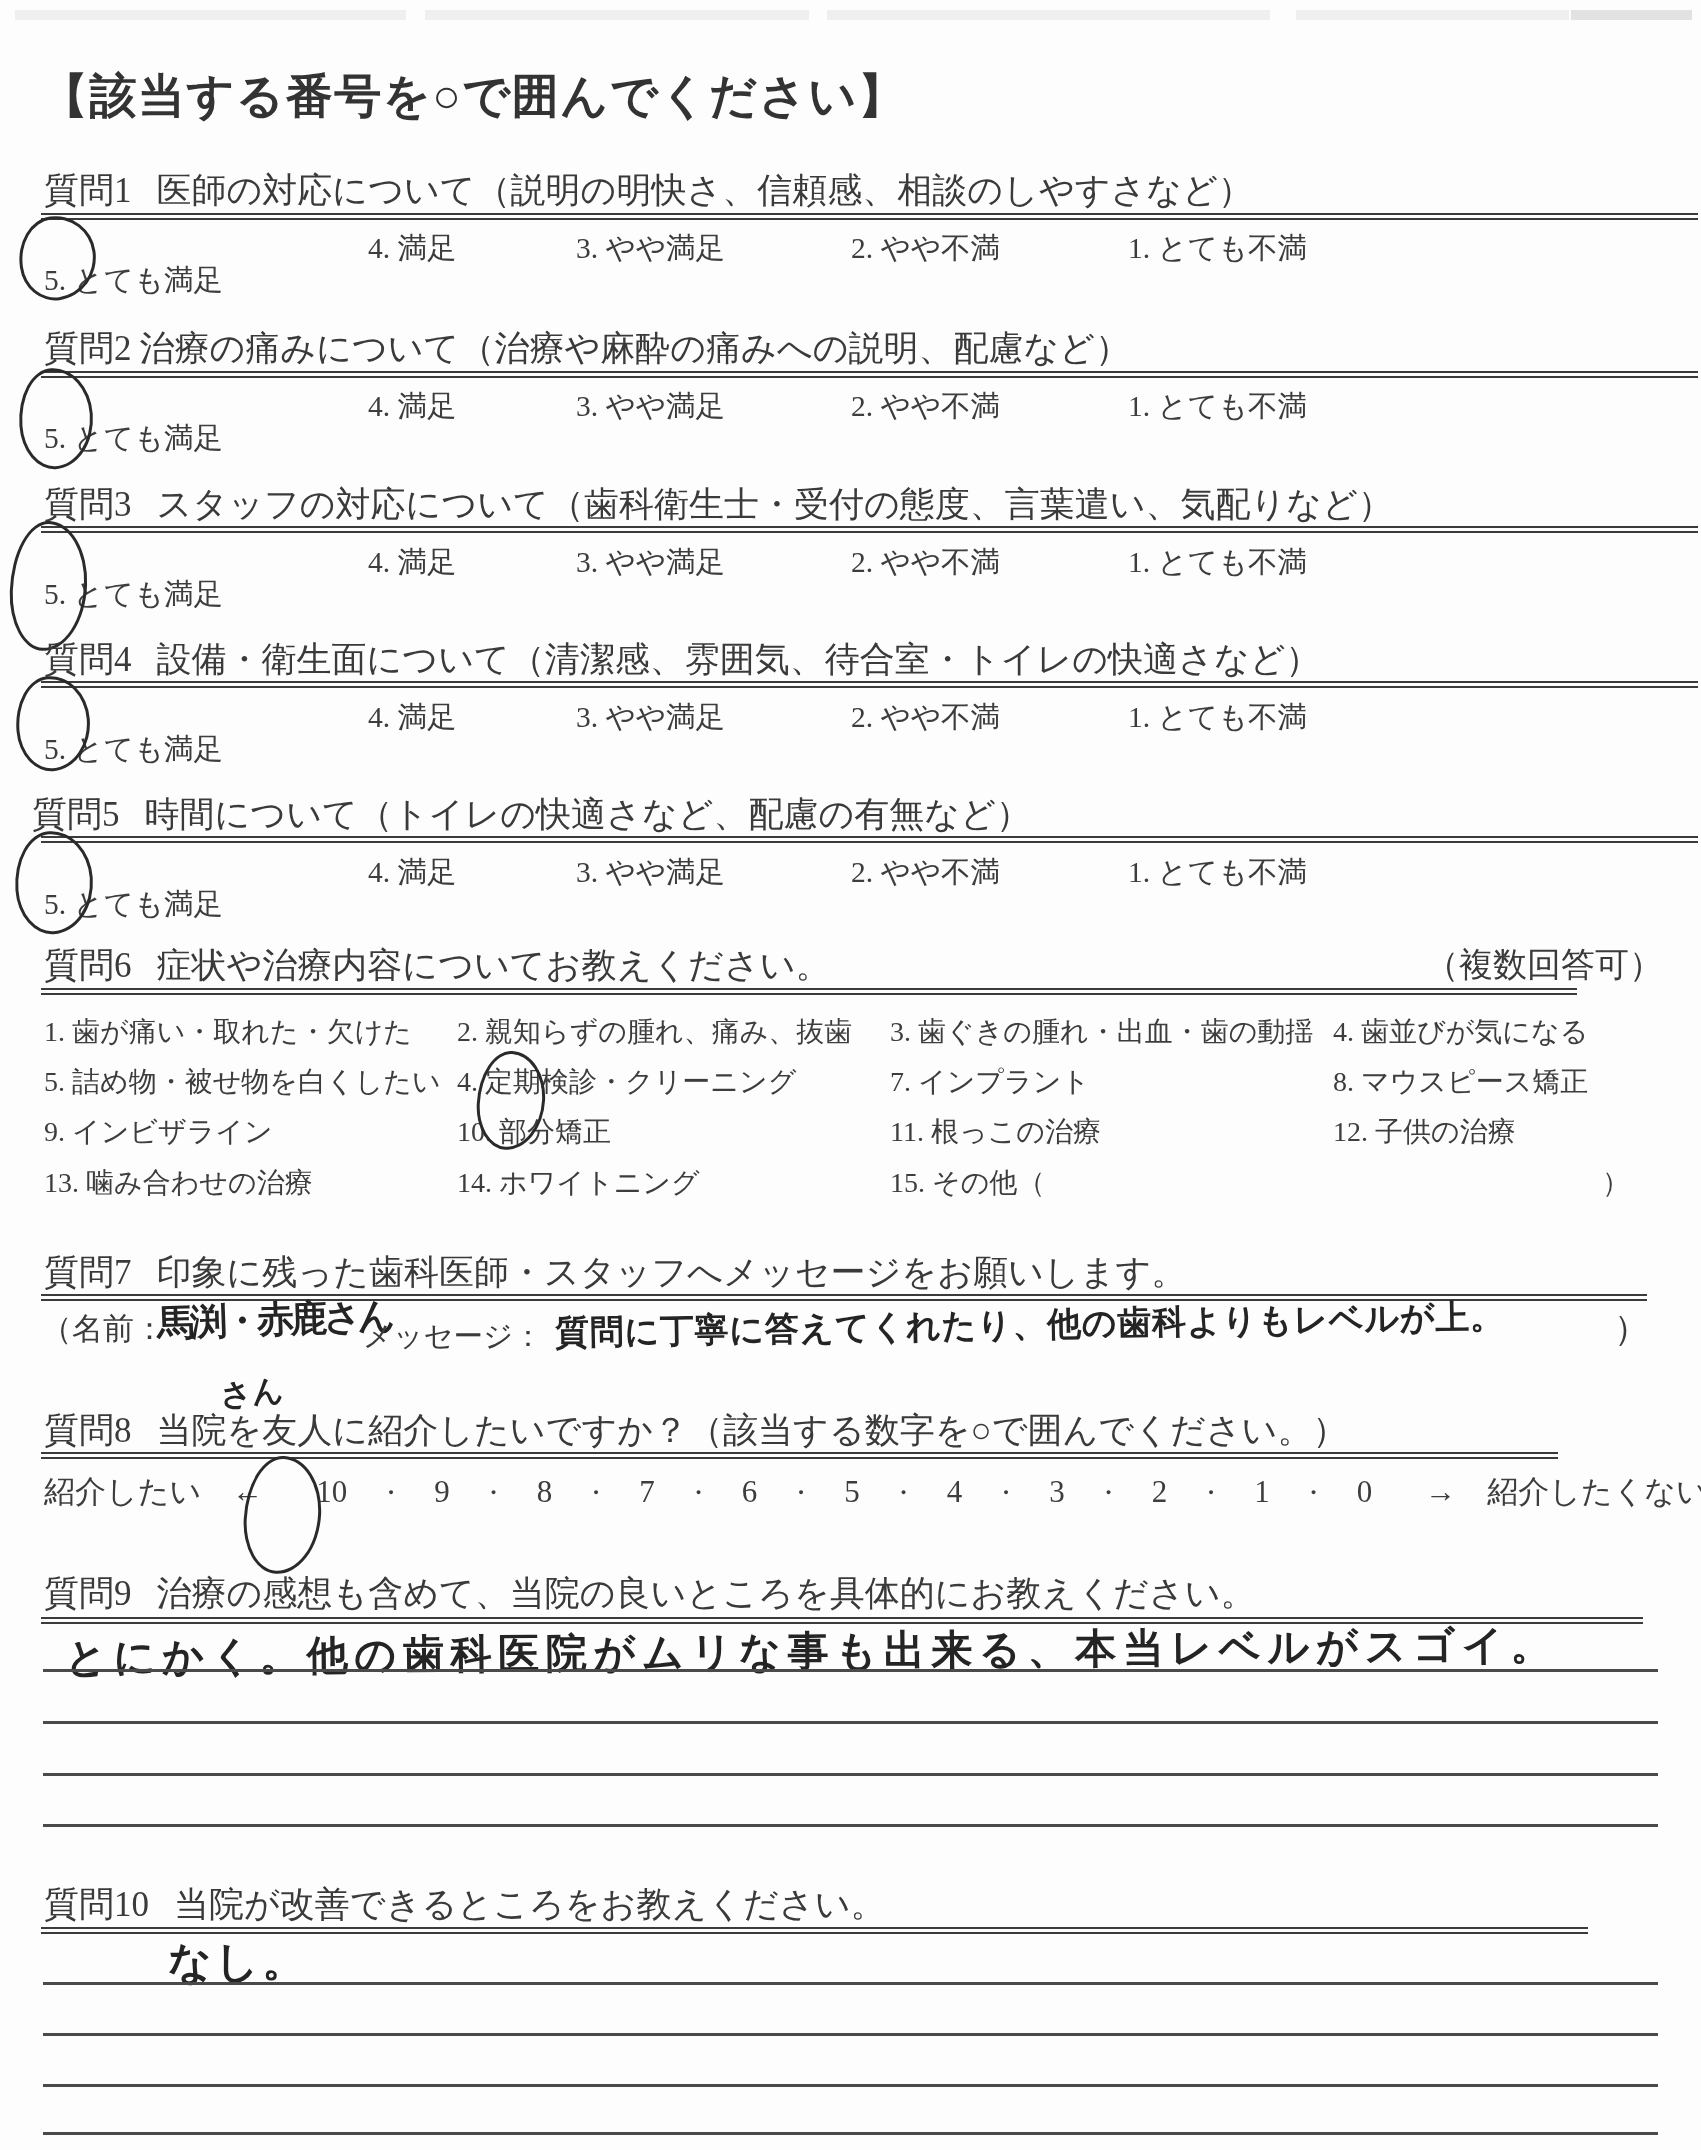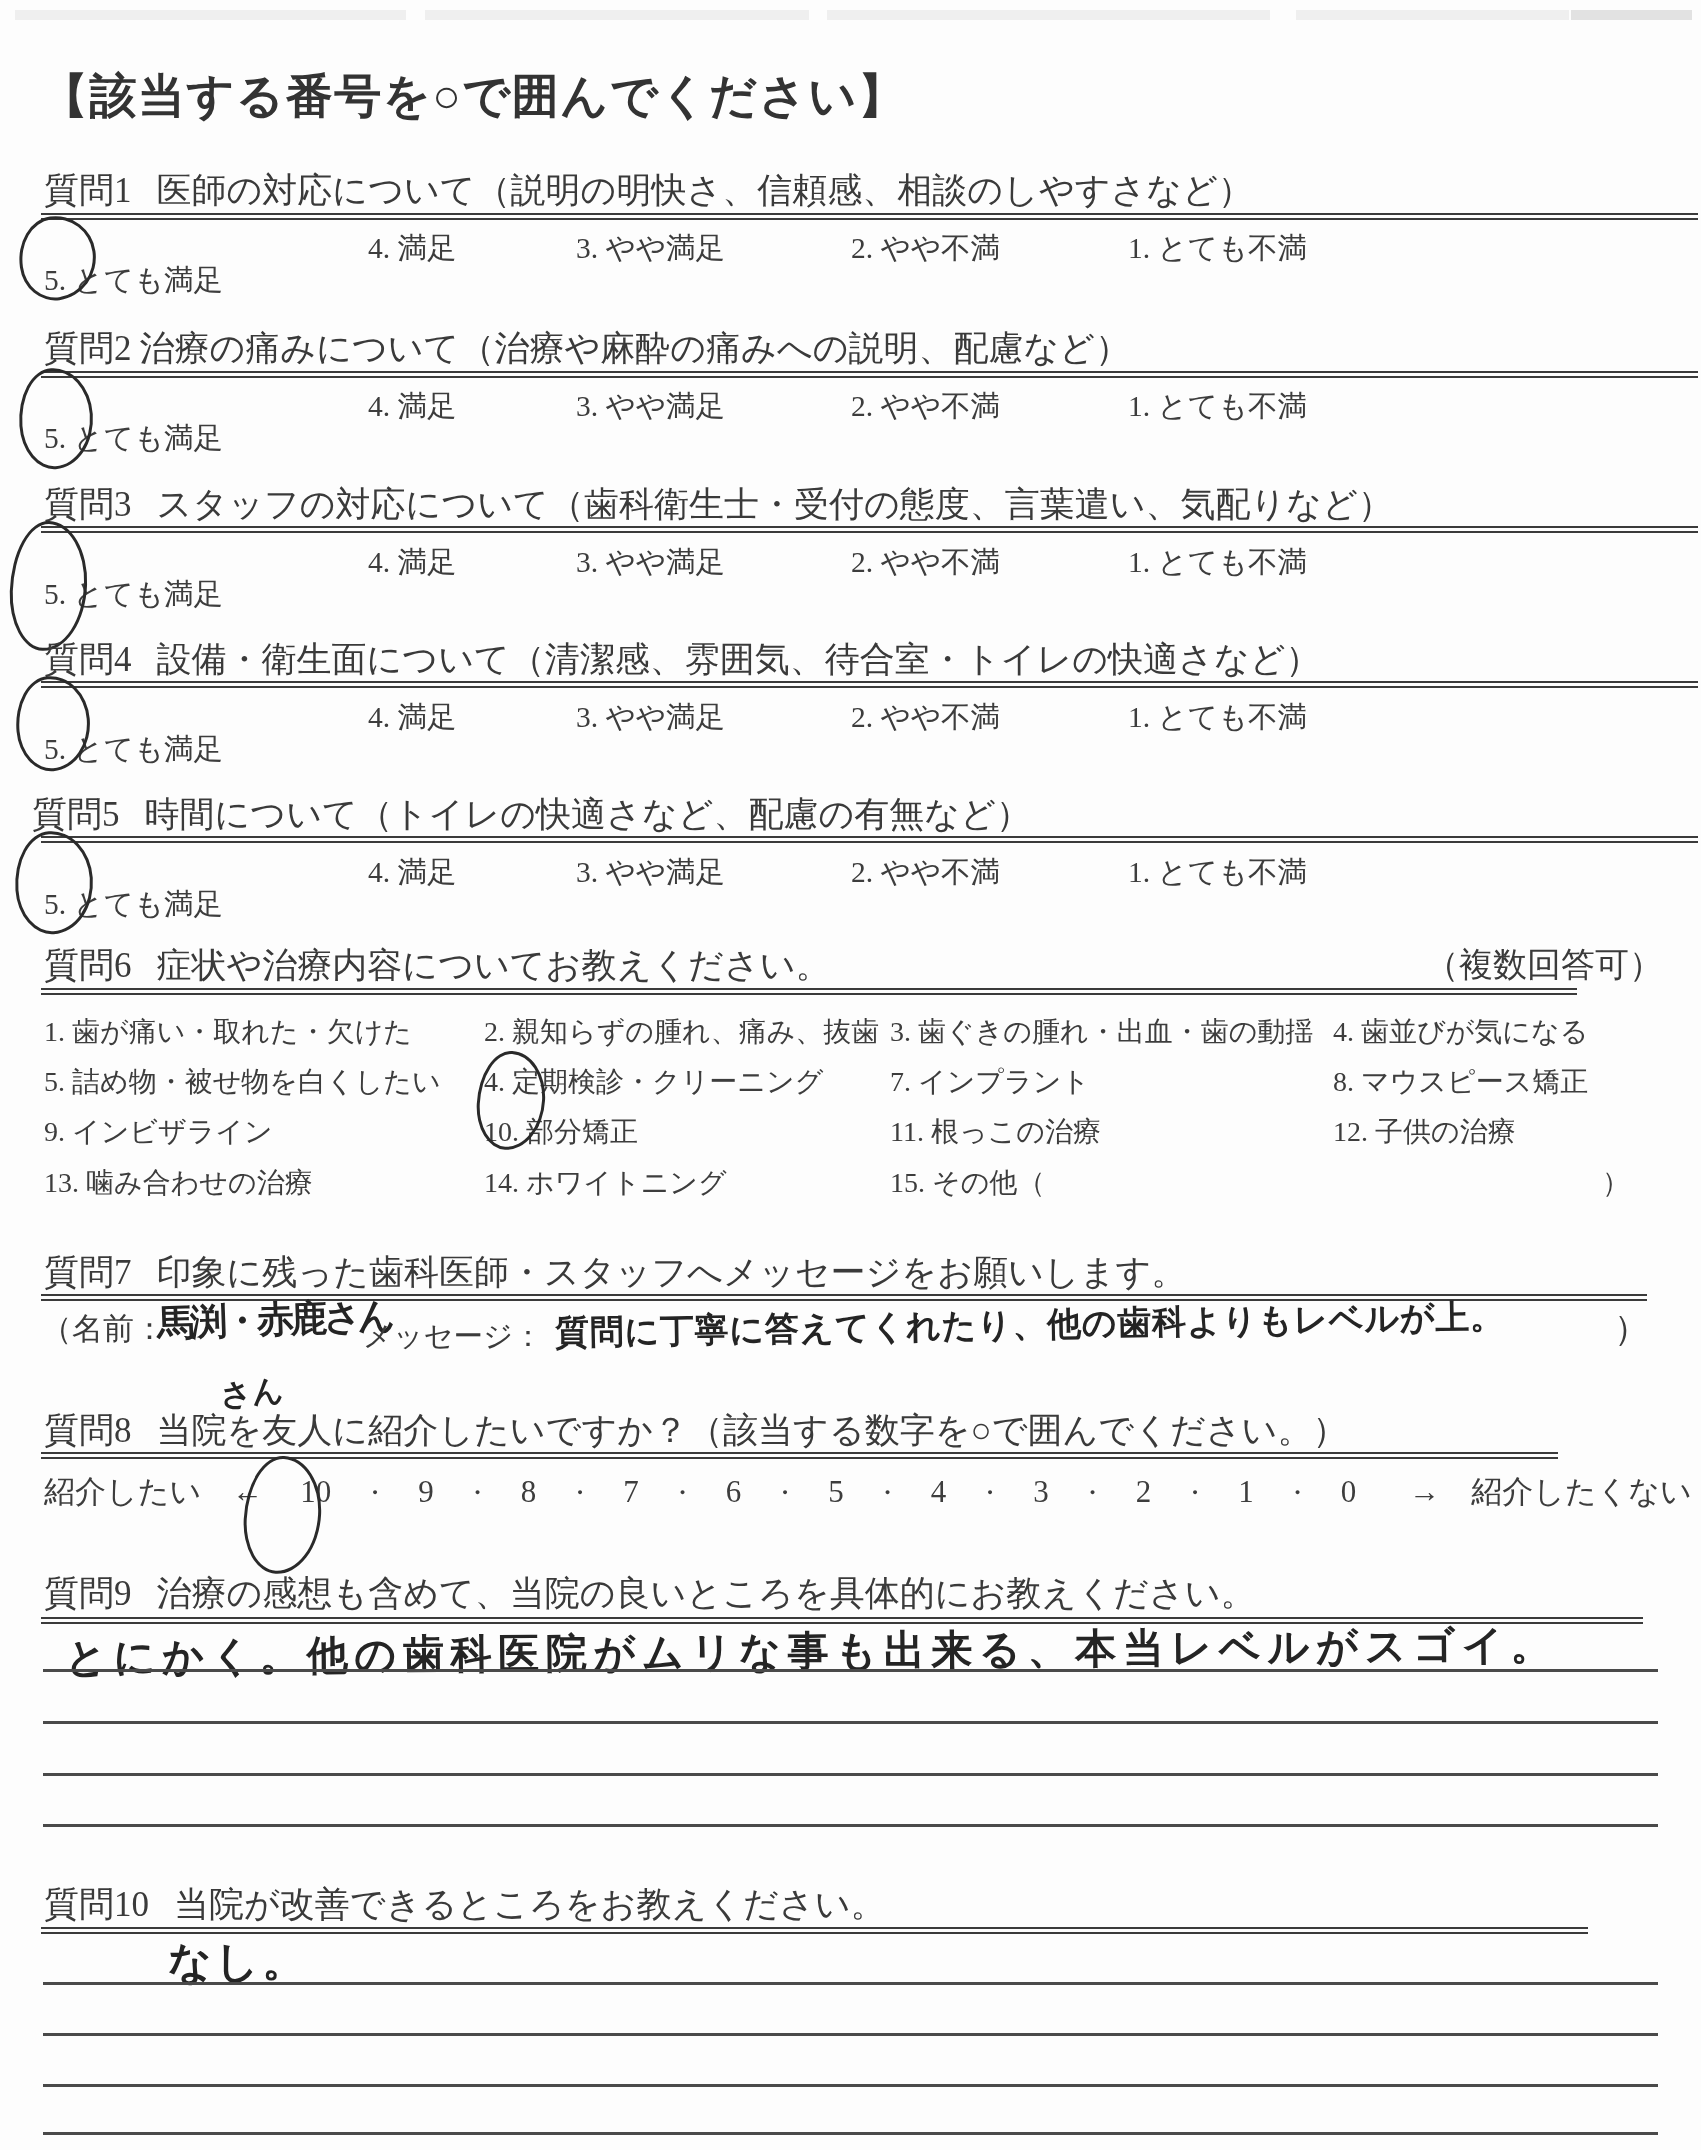--- a/index.html
+++ b/index.html
@@ -11,21 +11,21 @@
   .scan-band{position:absolute;top:10.3px;height:9.6px;background:#efefef;}
   .scan-band.dark{background:#e2e2e2;}
   .doc-title{font-size:47px;font-weight:600;letter-spacing:1.5px;color:#333;white-space:nowrap;}
   .q-head{display:flex;gap:25px;font-size:35px;color:#3a3a3a;white-space:nowrap;}
   .q-head .q-label{font-weight:500;}
   .rule-heavy{position:absolute;height:6.6px;border-top:2.2px solid #3b3b3b;border-bottom:2.2px solid #3b3b3b;box-sizing:border-box;}
   .rule-light{position:absolute;height:3px;background:#4a4a4a;}
   .opt{position:absolute;font-size:29.5px;white-space:nowrap;color:#3d3d3d;}
   .o1{left:44px;margin-top:32px;} .o2{left:368px;} .o3{left:576px;} .o4{left:851px;} .o5{left:1128px;}
   .q6opt{position:absolute;font-size:28px;white-space:nowrap;color:#3d3d3d;}
-  .c0{left:44px;} .c1{left:484px;} .c2{left:890px;} .c3{left:1333px;}
+  .c0{left:44px;} .c1{left:457px;} .c2{left:890px;} .c3{left:1333px;}
   .note{font-size:34px;color:#3a3a3a;white-space:nowrap;}
   .circle{position:absolute;border:3px solid #2a2a2a;border-radius:48% 52% 55% 45% / 55% 48% 52% 45%;background:transparent;}
   .hw{position:absolute;font-family:"DejaVu Sans","Liberation Sans",sans-serif;font-weight:bold;color:#242424;white-space:nowrap;}
   .printed{position:absolute;white-space:nowrap;color:#3b3b3b;}
   .scale-row{position:absolute;display:flex;align-items:center;font-size:31px;white-space:nowrap;color:#3d3d3d;}
   .scale-row .num{display:inline-block;text-align:center;}
   .scale-row .sep{display:inline-block;font-size:25px;}
 </style>
 </head>
 <body>
@@ -149,21 +149,21 @@
   <span class="printed" style="left:1614px;top:1305px;font-size:35px;">）</span>
 
   <div class="abs q-head" style="left:44px;top:1407px;">
     <span class="q-label">質問8</span>
     <span>当院を友人に紹介したいですか？（該当する数字を○で囲んでください。）</span>
   </div>
   <div class="rule-heavy" style="left:41px;top:1452px;width:1517px;"></div>
   <div class="scale-row" style="left:44px;top:1471px;gap:31px;">
     <span>紹介したい</span>
     <span>←</span>
-    <span class="num" style="margin-left:6px;text-align:right;">10</span>
+    <span class="num" style="margin-left:22px;text-align:right;">10</span>
     <span class="sep">・</span>
     <span class="num">9</span>
     <span class="sep">・</span>
     <span class="num">8</span>
     <span class="sep">・</span>
     <span class="num">7</span>
     <span class="sep">・</span>
     <span class="num">6</span>
     <span class="sep">・</span>
     <span class="num">5</span>

